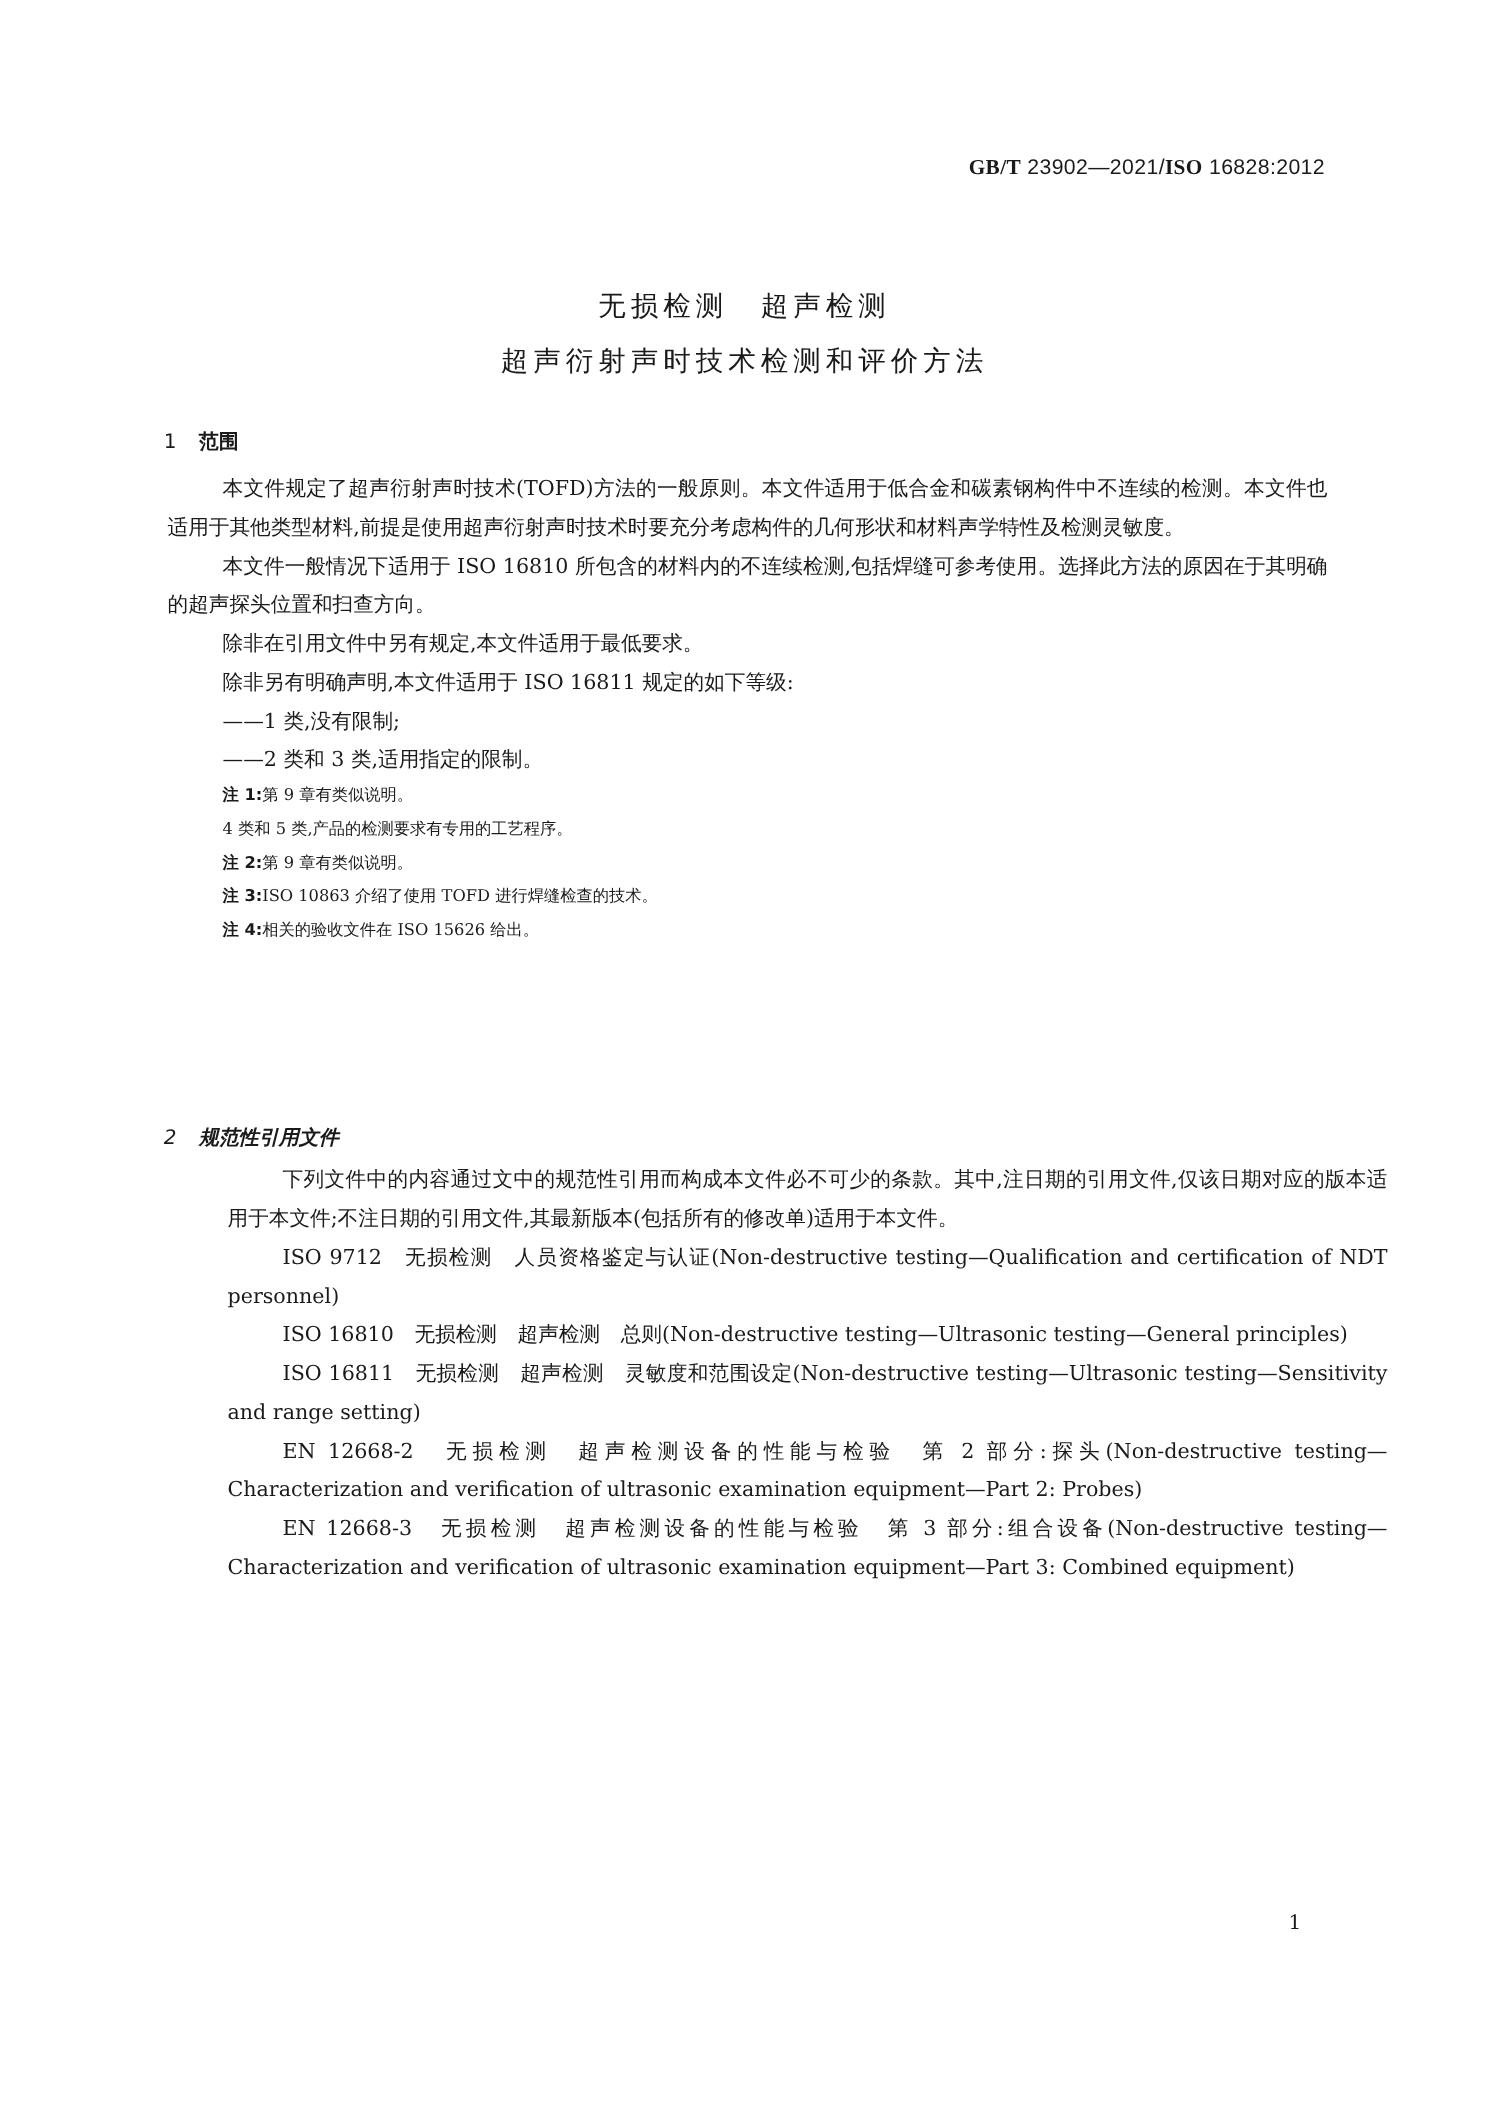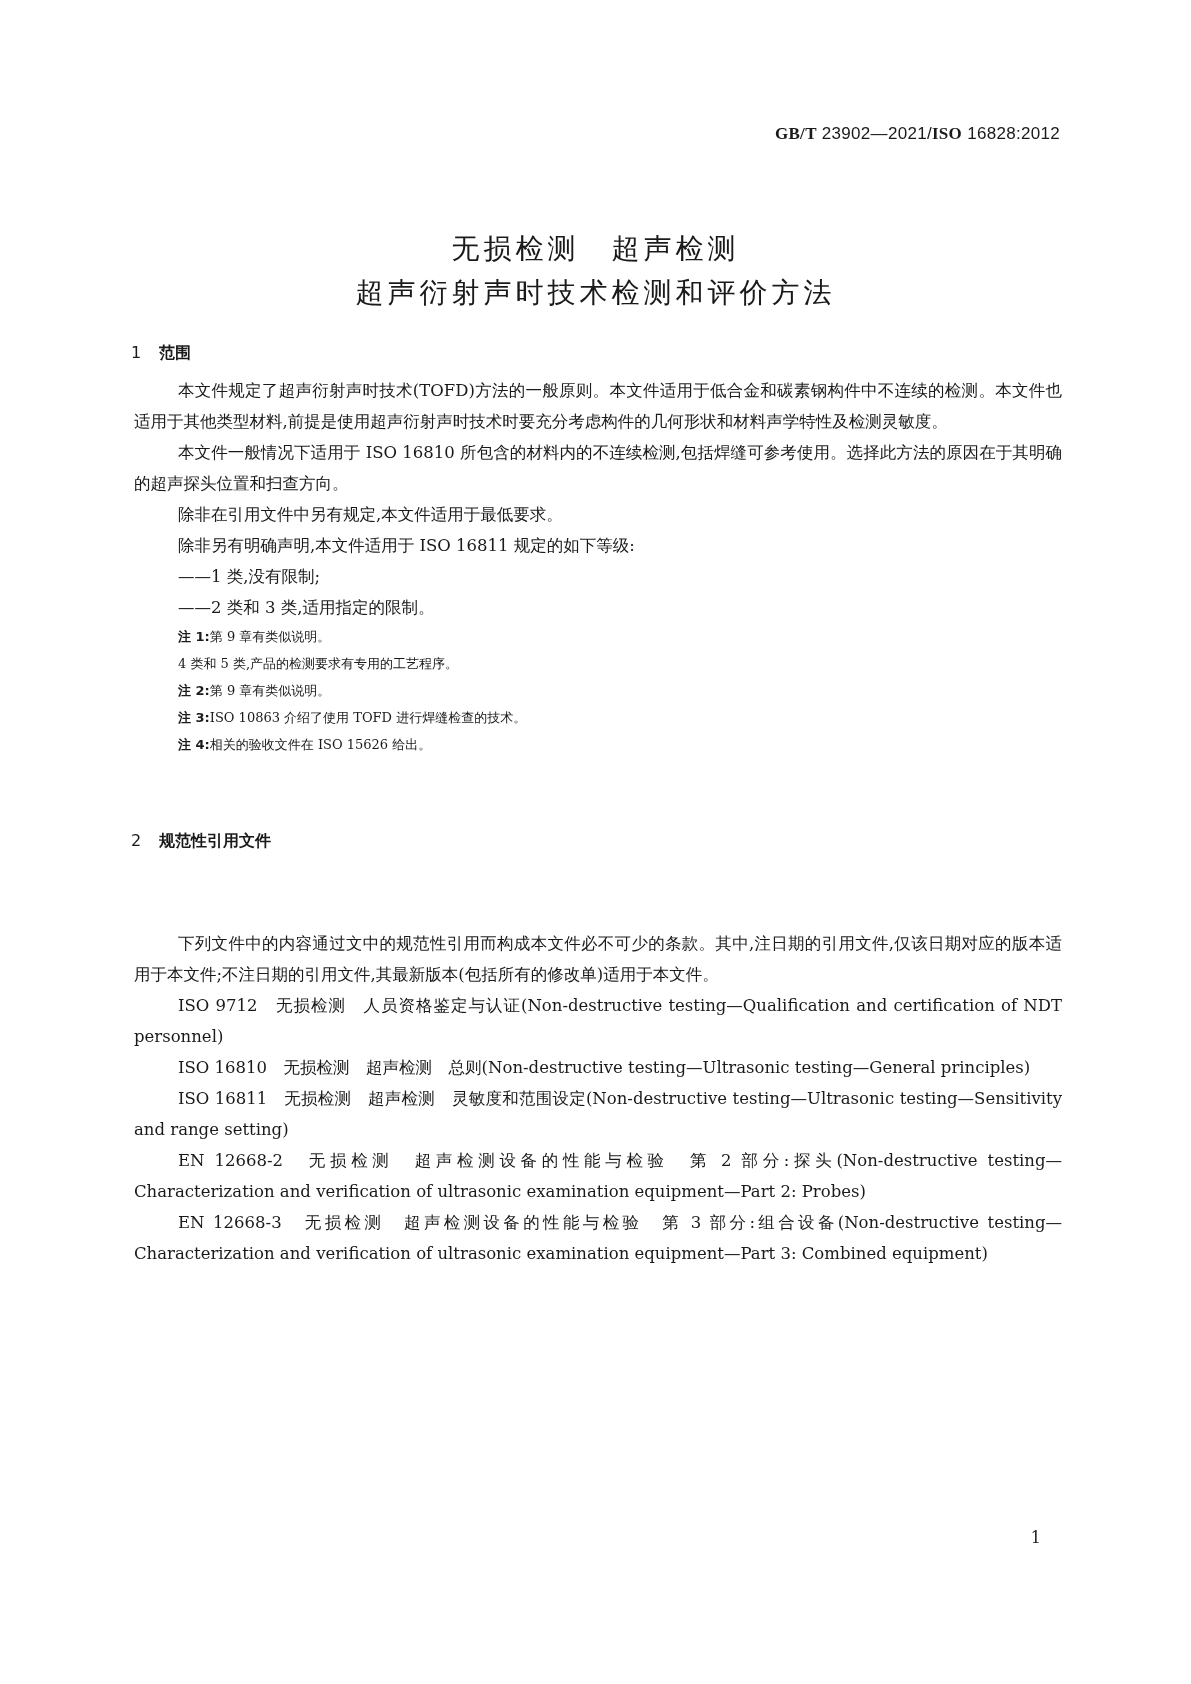--- a/index.html
+++ b/index.html
@@ -10,21 +10,21 @@
   }
   .page { position: absolute; left: 0; top: 0; width: 1191px; height: 1412px; }
   .std-id {
     position: absolute; right: 131px; top: 124px;
     font-family: "Liberation Sans", "DejaVu Sans", sans-serif;
     font-size: 17px; letter-spacing: 0.3px;
   }
   .std-id .bold { font-weight: bold; font-family: "Liberation Serif", serif; }
   .title {
     position: absolute; left: 0; width: 1191px; text-align: center;
-    font-family: "DejaVu Sans", sans-serif; font-size: 28px; letter-spacing: 4px;
+    font-family: "DejaVu Sans", sans-serif; font-size: 22px; letter-spacing: 4px;
   }
   .title.l1 { top: 230px; }
   .title.l2 { top: 274px; }
   .sec-head {
     position: absolute; left: 131px;
     font-family: "DejaVu Sans", sans-serif; font-size: 16px; font-weight: bold;
   }
   .sec-head .num { display: inline-block; width: 28px; font-weight: normal; }
   .body {
     position: absolute; left: 134px; width: 928px;
@@ -64,25 +64,25 @@
     <p class="indent">除非另有明确声明,本文件适用于 ISO 16811 规定的如下等级:</p>
     <p class="dash">——1 类,没有限制;</p>
     <p class="dash">——2 类和 3 类,适用指定的限制。</p>
     <p class="note"><b>注 1:</b><span>第 9 章有类似说明。</span></p>
     <p class="note"><span>4 类和 5 类,产品的检测要求有专用的工艺程序。</span></p>
     <p class="note"><b>注 2:</b><span>第 9 章有类似说明。</span></p>
     <p class="note"><b>注 3:</b><span>ISO 10863 介绍了使用 TOFD 进行焊缝检查的技术。</span></p>
     <p class="note"><b>注 4:</b><span>相关的验收文件在 ISO 15626 给出。</span></p>
   </div>
 
-  <div class="sec-head" style="top:831px;">
+  <div class="sec-head" style="top:900px;font-style:italic;">
     <span class="num">2</span><span>规范性引用文件</span>
   </div>
 
-  <div class="body" style="top:928px;">
+  <div class="body" style="top:928px;margin-left:48px;">
     <p class="indent">下列文件中的内容通过文中的规范性引用而构成本文件必不可少的条款。其中,注日期的引用文件,仅该日期对应的版本适用于本文件;不注日期的引用文件,其最新版本(包括所有的修改单)适用于本文件。</p>
     <p class="indent">ISO 9712　无损检测　人员资格鉴定与认证(Non-destructive testing—Qualification and certification of NDT personnel)</p>
     <p class="indent">ISO 16810　无损检测　超声检测　总则(Non-destructive testing—Ultrasonic testing—General principles)</p>
     <p class="indent">ISO 16811　无损检测　超声检测　灵敏度和范围设定(Non-destructive testing—Ultrasonic testing—Sensitivity and range setting)</p>
     <p class="indent">EN 12668-2　无损检测　超声检测设备的性能与检验　第 2 部分:探头(Non-destructive testing—Characterization and verification of ultrasonic examination equipment—Part 2: Probes)</p>
     <p class="indent">EN 12668-3　无损检测　超声检测设备的性能与检验　第 3 部分:组合设备(Non-destructive testing—Characterization and verification of ultrasonic examination equipment—Part 3: Combined equipment)</p>
   </div>
 
   <div class="page-num">1</div>
 </div>

